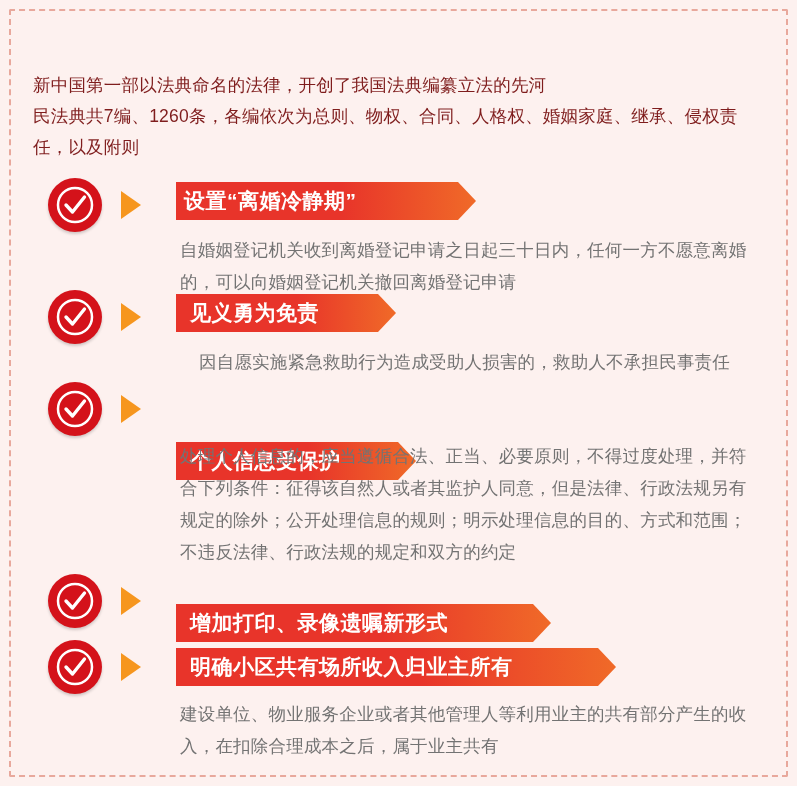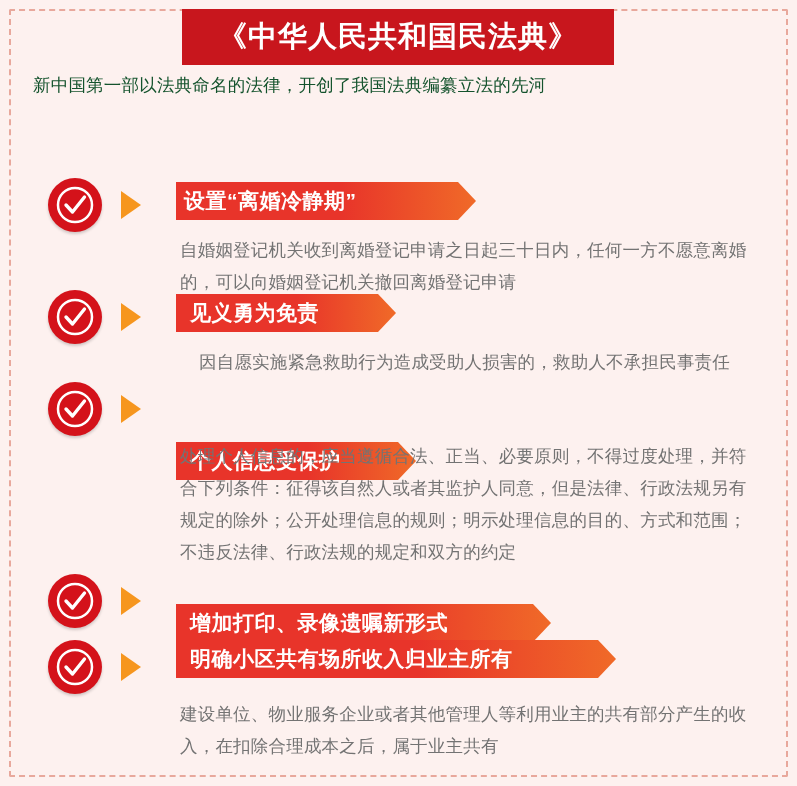--- a/index.html
+++ b/index.html
@@ -51,21 +51,21 @@
     font-weight: bold;
     letter-spacing: 1px;
     font-family: "Liberation Serif", serif;
   }
   
   .intro {
     position: absolute;
     left: 33px;
     top: 70px;
     width: 735px;
-    color: #14532d;
+    color: #7f1d1d;
     font-size: 17.5px;
     line-height: 31px;
     letter-spacing: 0.2px;
   }
   .intro .line {
     display: block;
     white-space: nowrap;
   }
   .intro .line.wrap {
     white-space: normal;
@@ -130,26 +130,24 @@
     letter-spacing: 0.2px;
   }
 </style>
 </head>
 <body>
 
 <div class="page">
 
   <div class="frame"></div>
 
-  <div class="title-banner">
-    <span class="title-text">《中华人民共和国民法典》</span>
-  </div>
 
   <div class="intro">
     <span class="line">新中国第一部以法典命名的法律，开创了我国法典编纂立法的先河</span>
+    <span class="line wrap">民法典共7编、1260条，各编依次为总则、物权、合同、人格权、婚姻家庭、继承、侵权责任，以及附则</span>
   </div>
 
   <div class="item" style="top:178px;">
     <div class="check" style="top:0;">
       <svg width="40" height="40" viewBox="0 0 40 40">
         <circle cx="20" cy="20" r="17" fill="none" stroke="#ffffff" stroke-width="2.5"></circle>
         <path d="M11 20 L17.5 27 L29.5 12" fill="none" stroke="#ffffff" stroke-width="3.4" stroke-linecap="round" stroke-linejoin="round"></path>
       </svg>
     </div>
     <div class="arrow" style="top:11px;">
@@ -213,17 +211,17 @@
       <svg width="40" height="40" viewBox="0 0 40 40">
         <circle cx="20" cy="20" r="17" fill="none" stroke="#ffffff" stroke-width="2.5"></circle>
         <path d="M11 20 L17.5 27 L29.5 12" fill="none" stroke="#ffffff" stroke-width="3.4" stroke-linecap="round" stroke-linejoin="round"></path>
       </svg>
     </div>
     <div class="arrow" style="top:11px;">
       <svg width="36" height="32" viewBox="0 0 36 32">
         <path d="M2 2 L22 16 L2 30 Z" fill="#f6961e"></path>
       </svg>
     </div>
-    <div class="headline gradient" style="top:0; width:440px;">明确小区共有场所收入归业主所有</div>
+    <div class="headline gradient" style="top:8px; width:440px;">明确小区共有场所收入归业主所有</div>
     <div class="body-text" style="top:58px;">建设单位、物业服务企业或者其他管理人等利用业主的共有部分产生的收入，在扣除合理成本之后，属于业主共有</div>
   </div>
 
 </div>
 
 </body></html>

